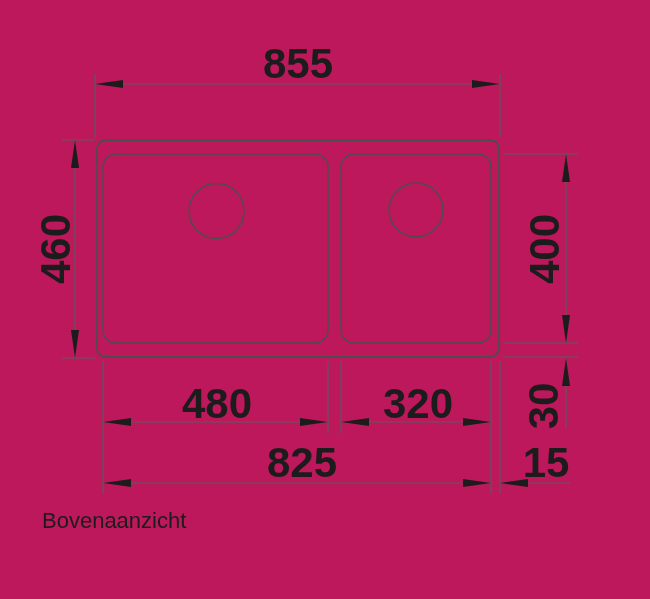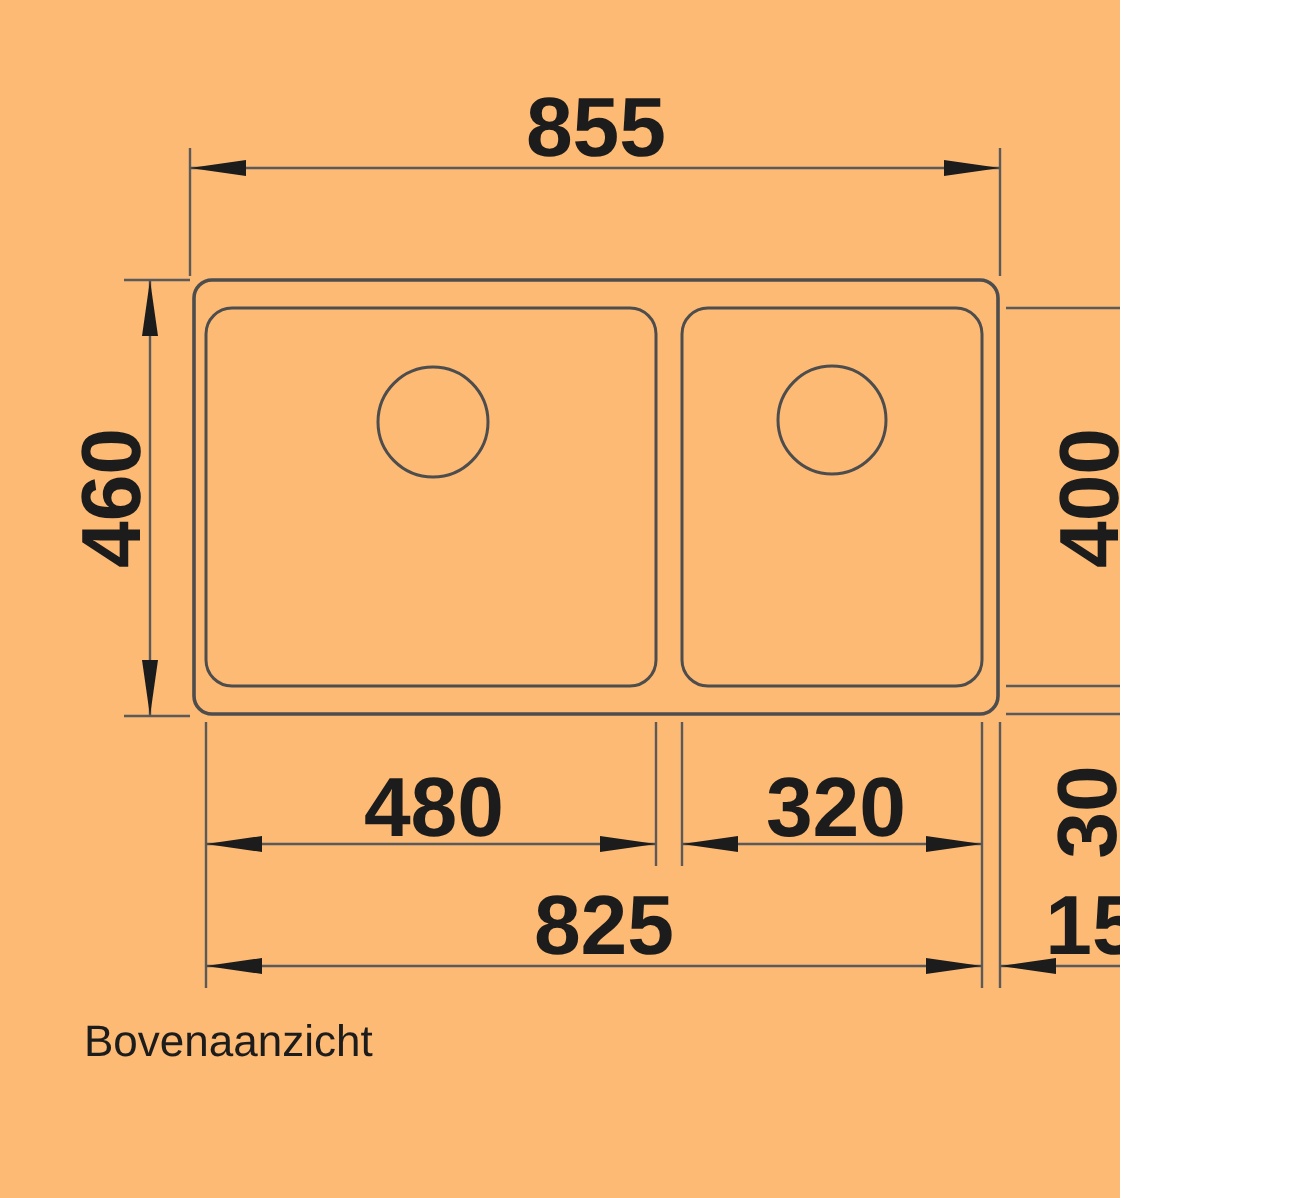--- a/index.html
+++ b/index.html
@@ -2,23 +2,23 @@
 <html><head>
 <meta charset="utf-8">
 <style>
   html, body {
     margin: 0;
     padding: 0;
     background: #ffffff;
   }
   .canvas {
     position: relative;
-    width: 560px;
+    width: 650px;
     height: 599px;
-    background: #fdba74;
+    background: #be185d;
     overflow: hidden;
     font-family: "Liberation Sans", sans-serif;
   }
   svg { display: block; }
   .dim-label {
     font-family: "Liberation Sans", sans-serif;
     font-size: 42px;
     font-weight: bold;
   }
   .caption-label {

